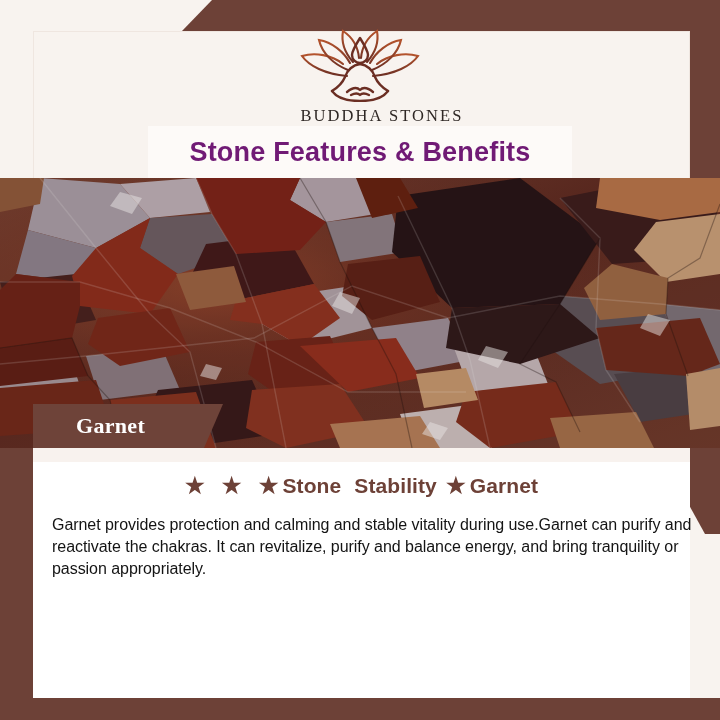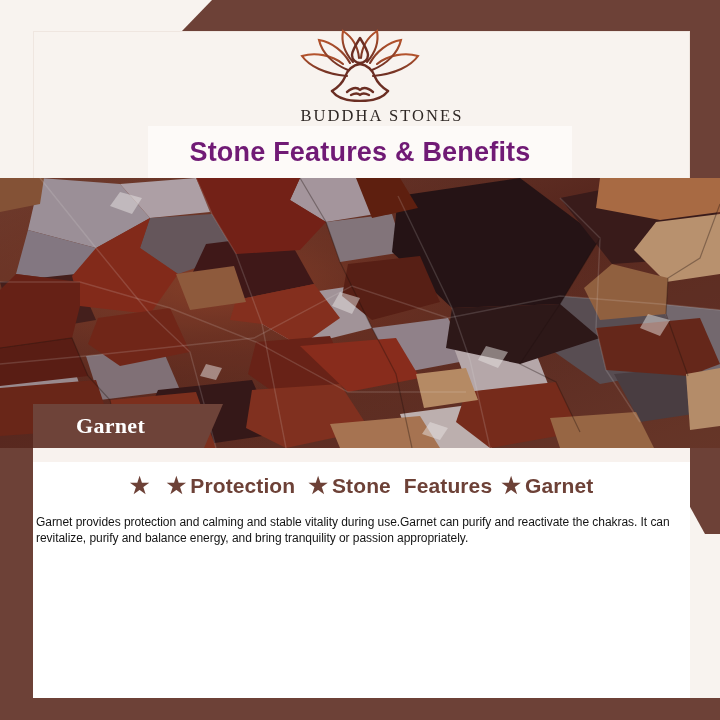--- a/index.html
+++ b/index.html
@@ -167,23 +167,23 @@
     color: #6d4137;
     font-size: 22px;
     line-height: 1;
     margin-right: 4px;
   }
   .benefit + .benefit { margin-left: 13px; }
   .benefit.tight { margin-left: 9px; }
 
   .description {
     position: absolute;
-    left: 3px; top: 66px;
+    left: 19px; top: 66px;
     width: 650px;
-    font-size: 12px;
+    font-size: 16px;
     line-height: 1.36;
     color: #141414;
     font-weight: normal;
     text-align: left;
     letter-spacing: -0.05px;
   }
 </style>
 </head>
 <body>
 
@@ -334,29 +334,28 @@
 
   <div class="content">
     <div class="content-strip"></div>
 
     <div class="benefits">
       <span class="benefit">
         <span class="star">★</span>
       </span>
       <span class="benefit">
         <span class="star">★</span>
-        <span>Protection</span>
       </span>
       <span class="benefit">
         <span class="star">★</span>
         <span>Stone</span>
       </span>
       <span class="benefit nostar">
 
-        <span>Features</span>
+        <span>Stability</span>
       </span>
       <span class="benefit tight">
         <span class="star">★</span>
         <span>Garnet</span>
       </span>
     </div>
 
     <div class="description">Garnet provides protection and calming and stable vitality during use.Garnet can purify and reactivate the chakras. It can revitalize, purify and balance energy, and bring tranquility or passion appropriately.</div>
   </div>
 

